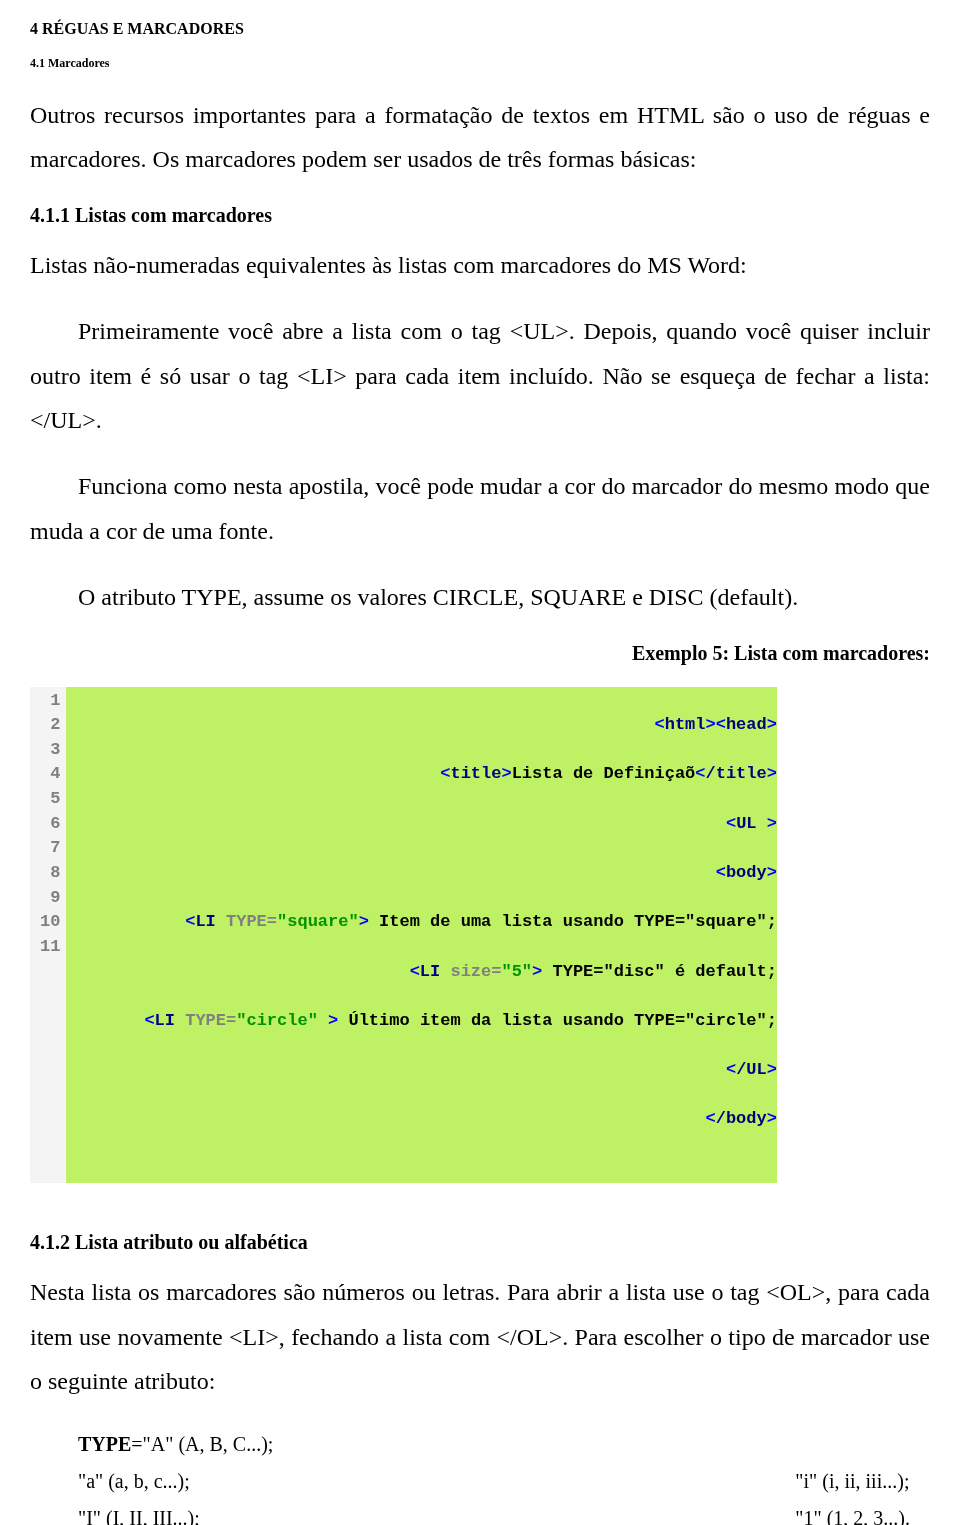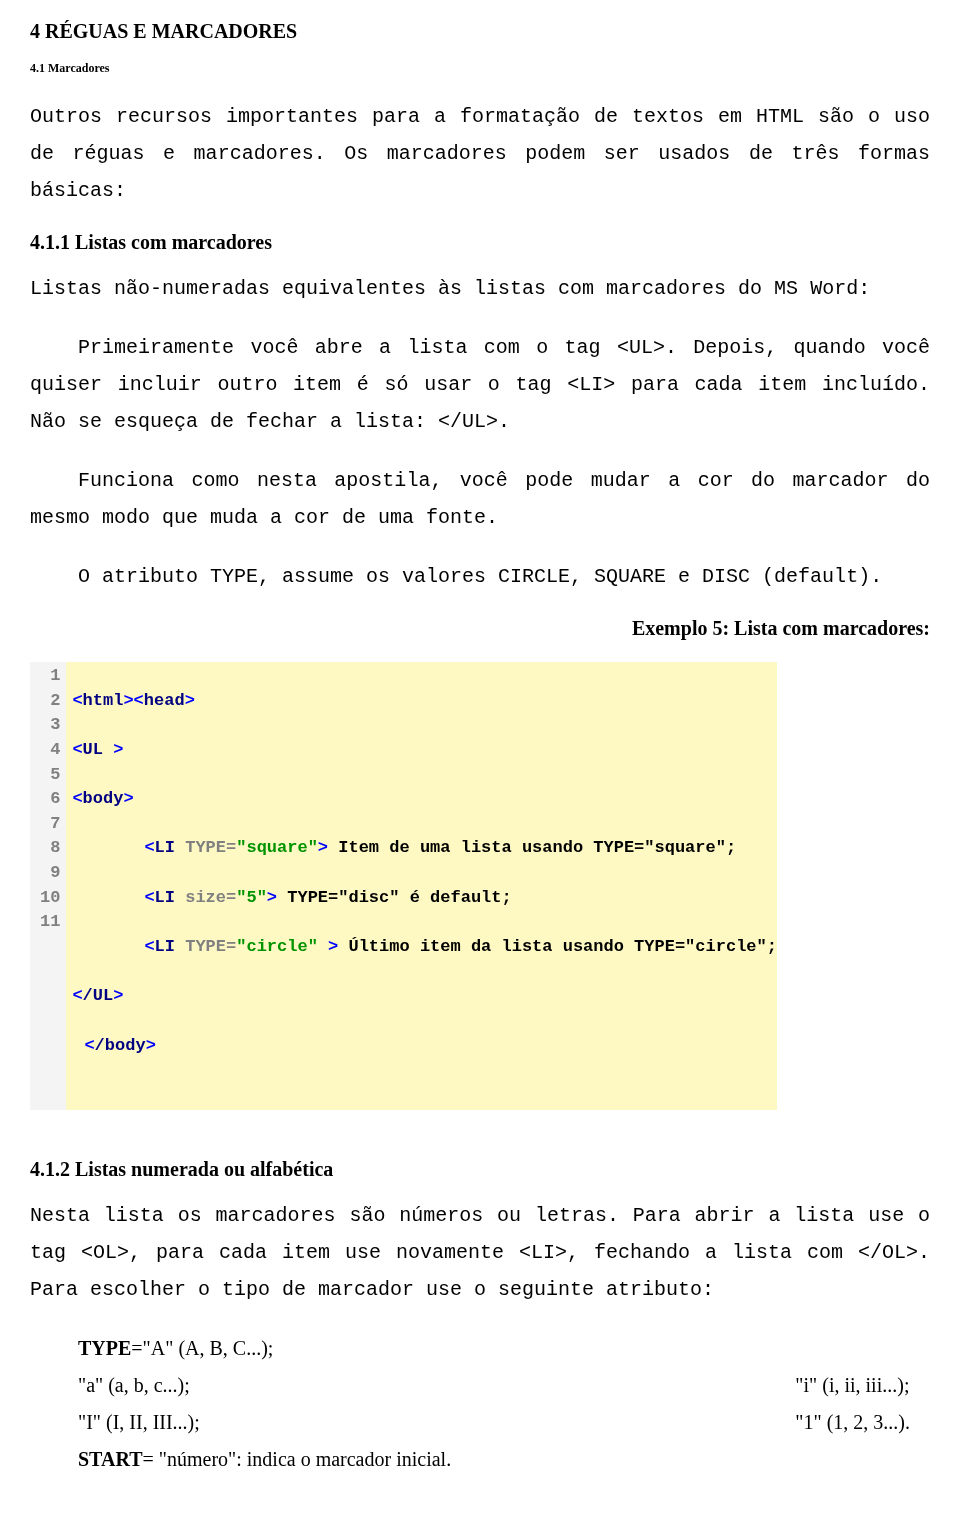--- a/index.html
+++ b/index.html
@@ -8,40 +8,39 @@
     background: #ffffff;
     font-family: "Times New Roman", Times, serif;
     color: #000000;
     width: 960px;
   }
   .page {
     padding: 20px 30px 40px 30px;
     box-sizing: border-box;
   }
   h2 {
-    font-size: 20px;
+    font-size: 16px;
     font-weight: bold;
     margin: 0 0 18px 0;
   }
   h3 {
     font-size: 12px;
     font-weight: bold;
     margin: 0 0 22px 0;
   }
   h4 {
     font-size: 20px;
     font-weight: bold;
     margin: 0 0 16px 0;
   }
   p {
-    font-size: 20px;
+    font-size: 24px;
     line-height: 1.85;
     margin: 0 0 22px 0;
     text-align: justify;
-    font-family: Liberation Mono, monospace;
   }
   .indent {
     text-indent: 48px;
   }
   .code-block {
     display: flex;
     font-family: "Courier New", Courier, monospace;
     font-size: 17px;
     line-height: 1.45;
     margin: 0 0 48px 0;
@@ -50,23 +49,24 @@
   .gutter {
     background: #f4f4f4;
     color: #808080;
     text-align: right;
     padding: 2px 6px 2px 10px;
   }
   .gutter div {
     min-width: 18px;
   }
   .code {
-    background: #fef9c3;
+    background: #bef264;
     padding: 2px 0 2px 6px;
     white-space: pre;
+    text-align: right;
   }
   .codeline .t-pun { color: #0000ff; font-weight: bold; }
   .codeline .t-tag { color: #000080; font-weight: bold; }
   .codeline .t-txt { color: #000000; font-weight: bold; }
   .codeline .t-attr { color: #808080; font-weight: bold; }
   .codeline .t-str { color: #009300; font-weight: bold; }
   .codeline .t-bold { color: #000000; font-weight: bold; }
 
   .sub-code-indent { margin-left: 72px; display:inline; }
   .sub-code-indent2 { margin-left: 12px; display:inline; }
@@ -123,31 +123,32 @@
       <div>5</div>
       <div>6</div>
       <div>7</div>
       <div>8</div>
       <div>9</div>
       <div>10</div>
       <div>11</div>
     </div>
     <div class="code">
 <div class="codeline"><span class="t-pun">&lt;</span><span class="t-tag">html</span><span class="t-pun">&gt;&lt;</span><span class="t-tag">head</span><span class="t-pun">&gt;</span></div>
+<div class="codeline"><span class="t-pun">&lt;</span><span class="t-tag">title</span><span class="t-pun">&gt;</span><span class="t-txt">Lista de Definiçaõ</span><span class="t-pun">&lt;</span><span class="t-tag">/title</span><span class="t-pun">&gt;</span></div>
 <div class="codeline"><span class="t-pun">&lt;</span><span class="t-tag">UL </span><span class="t-pun">&gt;</span></div>
 <div class="codeline"><span class="t-pun">&lt;</span><span class="t-tag">body</span><span class="t-pun">&gt;</span></div>
 <div class="codeline"><span class="sub-code-indent"></span><span class="t-pun">&lt;</span><span class="t-tag">LI</span><span class="t-attr"> TYPE=</span><span class="t-str">"square"</span><span class="t-pun">&gt;</span><span class="t-txt"> Item de uma lista usando TYPE="square";</span></div>
 <div class="codeline"><span class="sub-code-indent"></span><span class="t-pun">&lt;</span><span class="t-tag">LI</span><span class="t-attr"> size=</span><span class="t-str">"5"</span><span class="t-pun">&gt;</span><span class="t-txt"> TYPE="disc" é </span><span class="t-bold">default</span><span class="t-txt">;</span></div>
 <div class="codeline"><span class="sub-code-indent"></span><span class="t-pun">&lt;</span><span class="t-tag">LI</span><span class="t-attr"> TYPE=</span><span class="t-str">"circle" </span><span class="t-pun">&gt;</span><span class="t-txt"> Último item da lista usando TYPE="circle";</span></div>
 <div class="codeline"><span class="t-pun">&lt;</span><span class="t-tag">/UL</span><span class="t-pun">&gt;</span></div>
 <div class="codeline"><span class="sub-code-indent2"></span><span class="t-pun">&lt;</span><span class="t-tag">/body</span><span class="t-pun">&gt;</span></div>
     </div>
   </div>
 
-  <h4>4.1.2 Listas numerada ou alfabética</h4>
+  <h4>4.1.2 Lista atributo ou alfabética</h4>
 
   <p>Nesta lista os marcadores são números ou letras. Para abrir a lista use o tag &lt;OL&gt;, para cada item use novamente &lt;LI&gt;, fechando a lista com &lt;/OL&gt;. Para escolher o tipo de marcador use o seguinte atributo:</p>
 
   <div class="attrib-indent" style="font-size:20px; line-height:1.85;">
     <b>TYPE</b>="A" (A, B, C...);
   </div>
 
   <div class="two-col">
     <div>
       <div>"a" (a, b, c...);</div>

